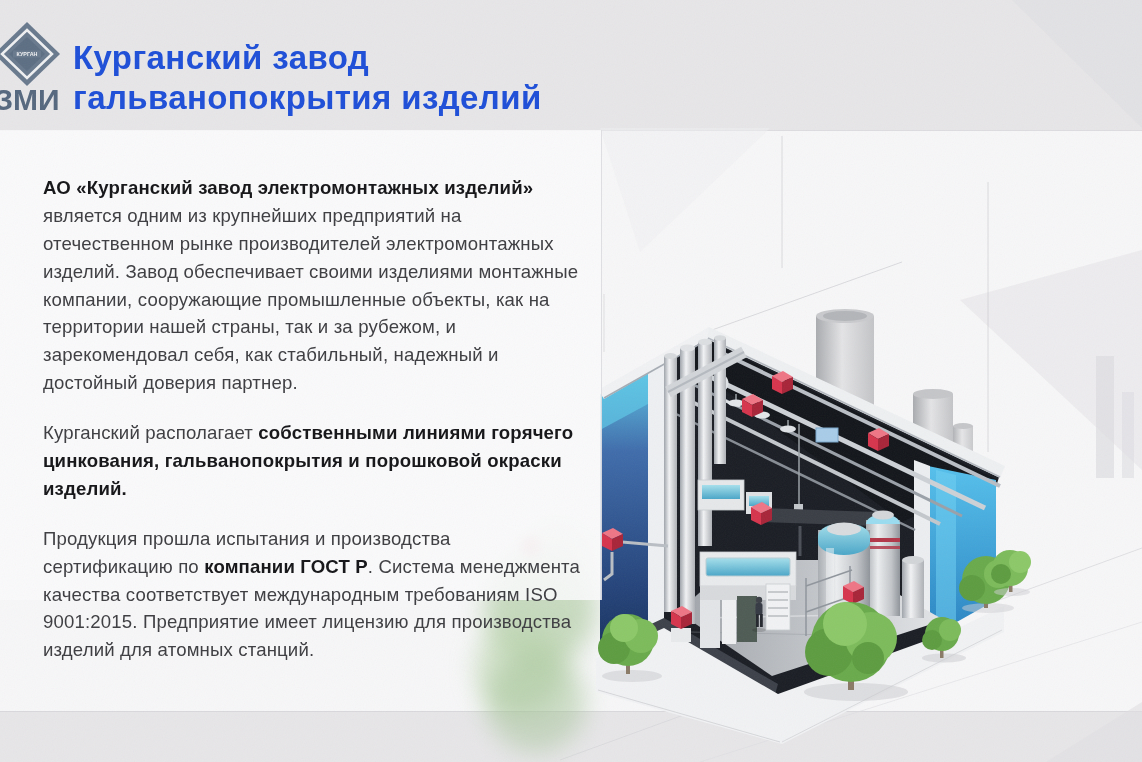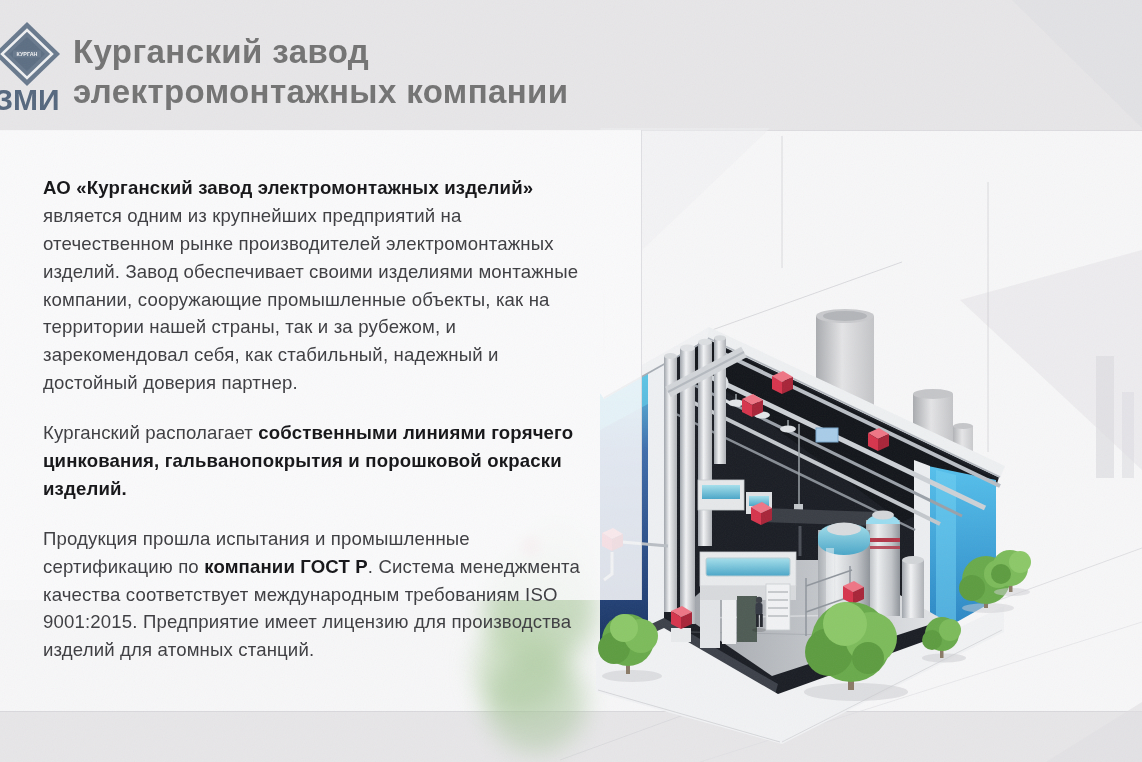--- a/index.html
+++ b/index.html
@@ -9,30 +9,30 @@
   
   .band{position:absolute;left:0;top:130px;width:100%;height:582px;background:#f7f7f8;
         border-top:1px solid #dddce0;border-bottom:1px solid #d9d8dc;box-sizing:border-box;z-index:1;}
 
   
   .illustration{position:absolute;inset:0;z-index:2;}
 
   
   .card{position:absolute;left:0;top:130px;width:601px;height:470px;
         background:rgba(250,250,251,0.87);
-        border-right:1px solid rgba(200,200,208,0.55);z-index:3;padding-left:40px;}
+        border-right:1px solid rgba(200,200,208,0.55);z-index:3;}
 
   .text-block{position:absolute;left:43px;top:44px;width:538px;}
   .text-block p{margin:0 0 22px 0;font-size:18.6px;line-height:1.5;color:#3d3d41;letter-spacing:.15px;}
   .text-block .b{font-weight:700;color:#141417;}
 
   
   .header{position:absolute;left:0;top:0;width:100%;height:130px;z-index:4;}
   .logo{position:absolute;left:-16px;top:8px;}
-  .title{position:absolute;left:73px;top:32px;font-size:33px;font-weight:700;color:#737373;
+  .title{position:absolute;left:73px;top:38px;font-size:33px;font-weight:700;color:#1d4ed8;
          line-height:1.22;letter-spacing:.4px;}
 
   
   .noise{position:absolute;inset:0;z-index:9;pointer-events:none;opacity:.55;}
 </style>
 </head>
 <body>
 
 <div class="page">
 
@@ -311,38 +311,38 @@
         <circle cx="1020" cy="562" r="11" fill="#8cc868"></circle>
         <circle cx="1001" cy="574" r="10" fill="#5d9c40"></circle>
       </g>
     </g>
   </svg>
 
   <div class="card">
     <div class="text-block">
       <p><span class="b">АО «Курганский завод электромонтажных изделий»</span><span> является одним из крупнейших предприятий на отечественном рынке производителей электромонтажных изделий. Завод обеспечивает своими изделиями монтажные компании, сооружающие промышленные объекты, как на территории нашей страны, так и за рубежом, и зарекомендовал себя, как стабильный, надежный и достойный доверия партнер.</span></p>
       <p><span>Курганский располагает </span><span class="b">собственными линиями горячего цинкования, гальванопокрытия и порошковой окраски изделий.</span></p>
-      <p><span>Продукция прошла испытания и промышленные сертификацию по </span><span class="b">компании ГОСТ Р</span><span>. Система менеджмента качества соответствует международным требованиям ISO 9001:2015. Предприятие имеет лицензию для производства изделий для атомных станций.</span></p>
+      <p><span>Продукция прошла испытания и производства сертификацию по </span><span class="b">компании ГОСТ Р</span><span>. Система менеджмента качества соответствует международным требованиям ISO 9001:2015. Предприятие имеет лицензию для производства изделий для атомных станций.</span></p>
     </div>
   </div>
 
   <div class="header">
     <svg class="logo" width="96" height="108" viewBox="0 0 96 108">
       <g>
         <polygon points="43,14 76,46 43,78 10,46" fill="#68798d"></polygon>
         <polygon points="43,22 68,46 43,70 18,46" fill="none" stroke="#eff0f2" stroke-width="2.5"></polygon>
         <polygon points="43,29 61,46 43,63 25,46" fill="#5c6e83"></polygon>
         <rect x="29" y="42.5" width="28" height="7" fill="#68798d"></rect>
         <text x="43" y="48.4" text-anchor="middle" font-size="5.4" font-weight="bold" fill="#f2f3f5" font-family="Liberation Sans, sans-serif">КУРГАН</text>
       </g>
       <text x="43" y="102" text-anchor="middle" font-size="30" font-weight="bold" fill="#55677e" font-family="Liberation Sans, sans-serif">ЗМИ</text>
     </svg>
     <div class="title">
       <div>Курганский завод</div>
-      <div>электромонтажных компании</div>
+      <div>гальванопокрытия изделий</div>
     </div>
   </div>
 
   <svg class="noise" width="1142" height="762">
     <filter id="grain">
       <feTurbulence type="fractalNoise" baseFrequency="0.9" numOctaves="2" stitchTiles="stitch"></feTurbulence>
       <feComponentTransfer>
           <feFuncA type="linear" slope="0.11" intercept="0"></feFuncA>
         </feComponentTransfer>
     </filter>

